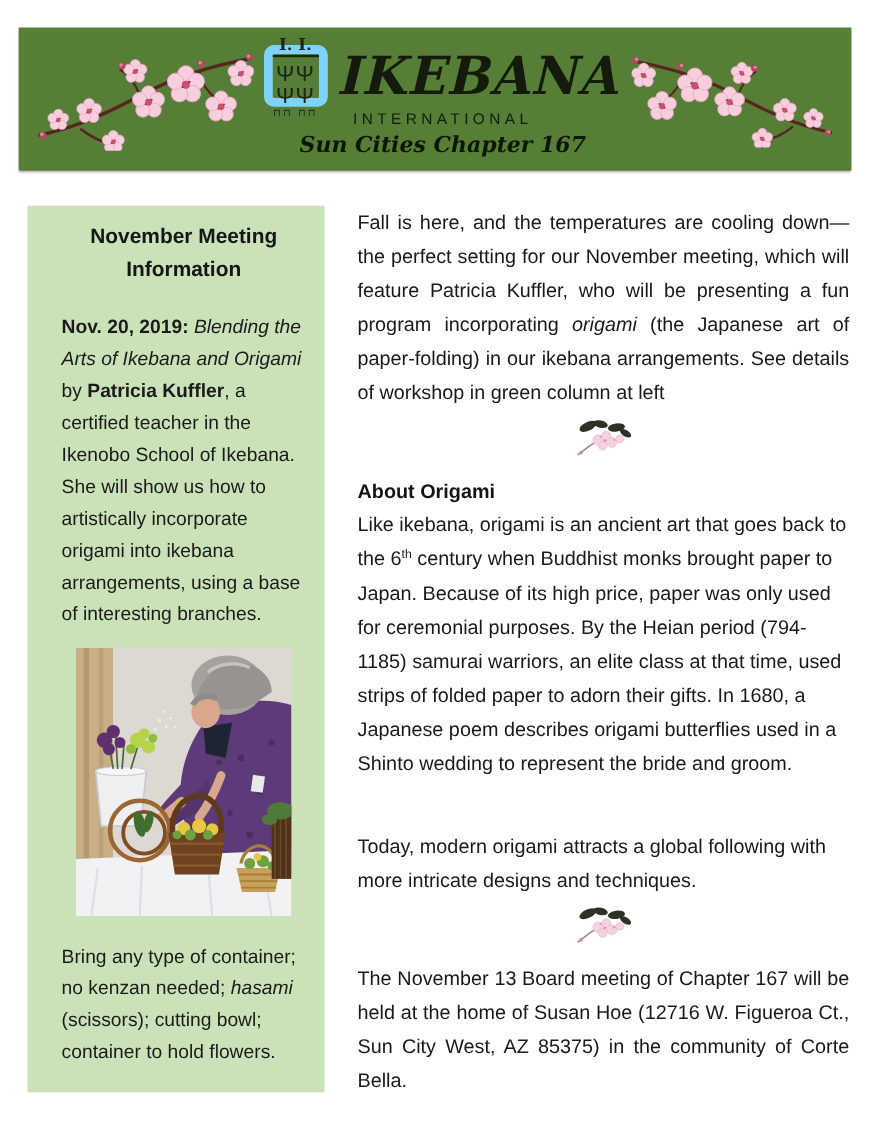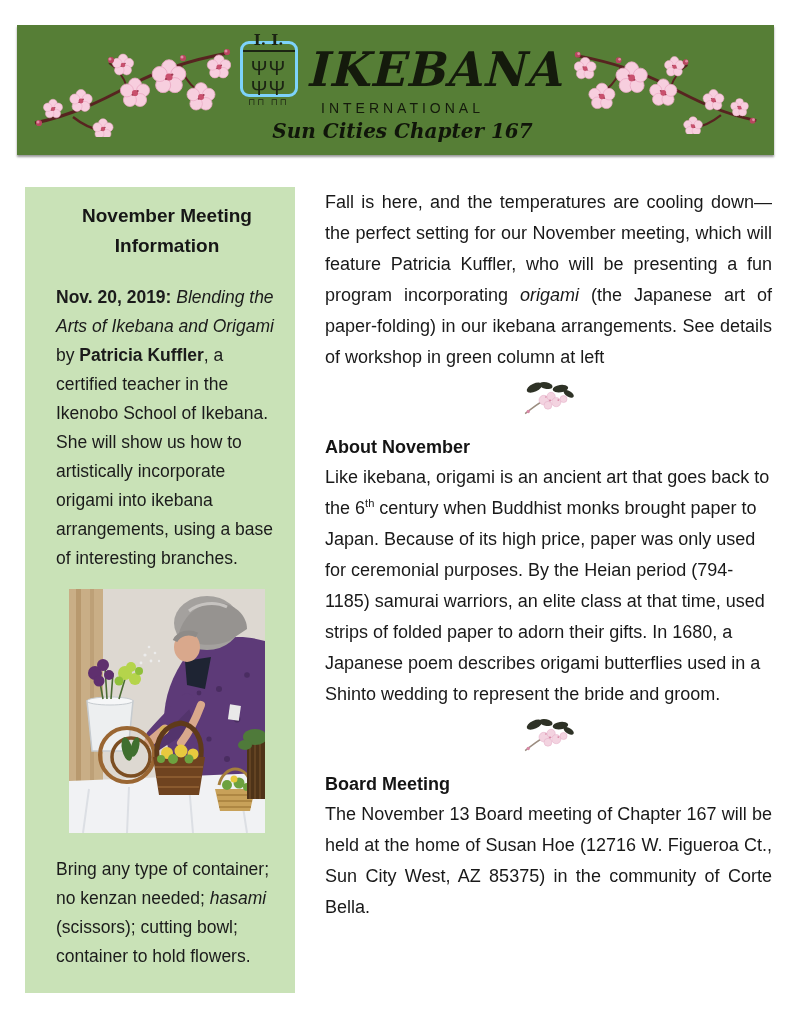--- a/index.html
+++ b/index.html
@@ -19,21 +19,21 @@
     height:130px;
     background:var(--banner-green,#567e36);
     box-shadow:0 2px 2px rgba(70,70,70,.55);
     display:flex;align-items:center;justify-content:space-between;
     padding:0 14px;box-sizing:border-box;
   }
   .blossom-svg{flex:0 0 auto;display:block;}
   .logo-block{flex:0 0 auto;text-align:center;margin-top:4px;}
   .logo-row{display:flex;align-items:center;justify-content:center;gap:12px;}
   .seal{
-    width:58px;height:56px;border:3px solid #7dd3fc;border-radius:9px;
+    width:58px;height:56px;border:8px solid #7dd3fc;border-radius:9px;
     display:flex;flex-direction:column;justify-content:center;
     color:#1c2413;background:transparent;box-sizing:border-box;
   }
   .seal-top{font-family:"DejaVu Serif",serif;font-weight:bold;font-size:15px;line-height:1.1;border-bottom:2px solid #1c2413;padding:1px 0 2px;}
   .seal-glyphs{font-size:20px;line-height:1.0;letter-spacing:1px;padding-top:6px;}
   .seal-glyphs2{font-size:9px;line-height:1.0;letter-spacing:2px;}
   .brand{
     font-family:"DejaVu Serif",serif;font-style:italic;font-weight:bold;
     font-size:46px;line-height:1;letter-spacing:1px;color:#141a0c;
     transform:skewX(-3deg) scaleY(1.04);
@@ -286,27 +286,27 @@
 
     <main class="content">
       <p class="just"><span>Fall is here, and the temperatures are cooling down—the perfect setting for our November meeting, which will feature Patricia Kuffler, who will be presenting a fun program incorporating </span><span class="i">origami</span><span> (the Japanese art of paper-folding) in our ikebana arrangements. See details of workshop in green column at left</span></p>
 
       <div class="divider">
         <svg width="54" height="40" viewBox="0 0 52 38">
           <use href="#divider-blossom"></use>
         </svg>
       </div>
 
-      <h3>About November</h3>
+      <h3>About Origami</h3>
       <p><span>Like ikebana, origami is an ancient art that goes back to the 6</span><sup>th</sup><span> century when Buddhist monks brought paper to Japan. Because of its high price, paper was only used for ceremonial purposes. By the Heian period (794-1185) samurai warriors, an elite class at that time, used strips of folded paper to adorn their gifts. In 1680, a Japanese poem describes origami butterflies used in a Shinto wedding to represent the bride and groom.</span></p>
 
+      <p class="gap-lg">Today, modern origami attracts a global following with more intricate designs and techniques.</p>
 
       <div class="divider">
         <svg width="54" height="40" viewBox="0 0 52 38">
           <use href="#divider-blossom"></use>
         </svg>
       </div>
 
-      <h3>Board Meeting</h3>
       <p class="just">The November 13 Board meeting of Chapter 167 will be held at the home of Susan Hoe (12716 W. Figueroa Ct., Sun City West, AZ 85375) in the community of Corte Bella.</p>
     </main>
   </div>
 </div>
 
 </body></html>

